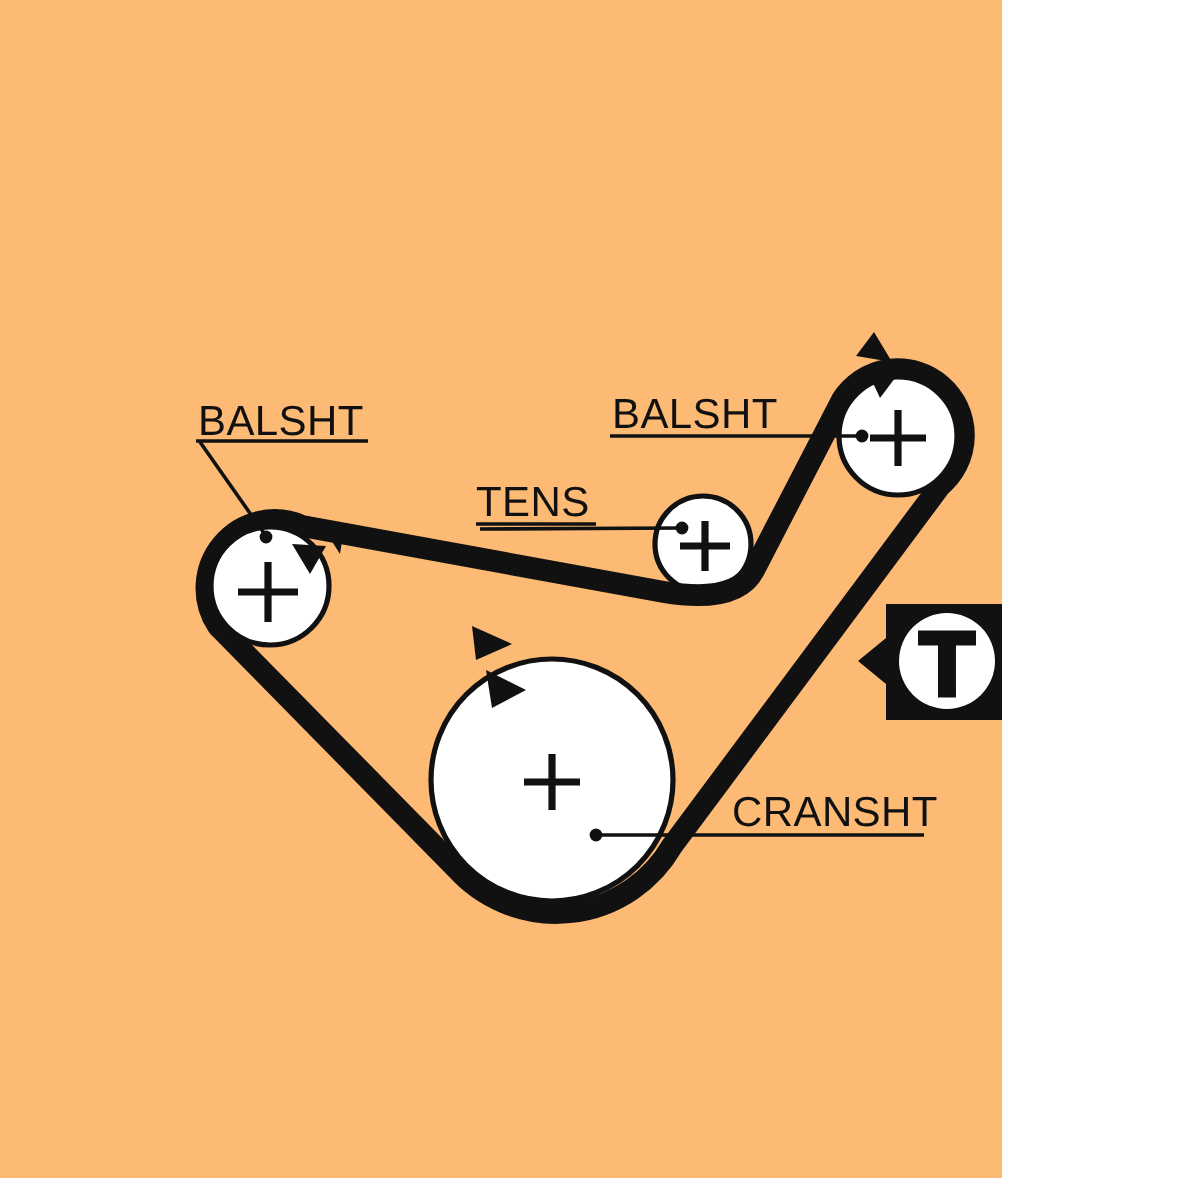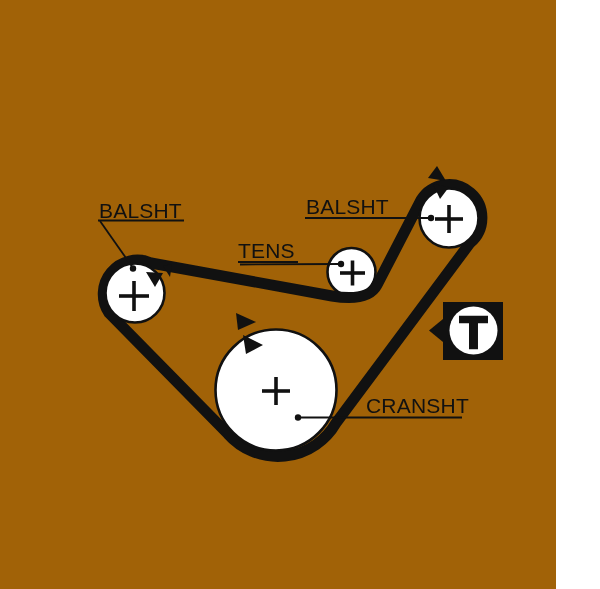--- a/index.html
+++ b/index.html
@@ -2,23 +2,23 @@
 <html><head>
 <meta charset="utf-8">
 <style>
   html, body {
     margin: 0;
     padding: 0;
     background: #ffffff;
   }
   .stage {
     position: relative;
-    width: 556px;
+    width: 501px;
     height: 589px;
-    background: #a16207;
+    background: #fdba74;
     overflow: hidden;
     font-family: "Liberation Sans", sans-serif;
   }
   svg { display: block; }
   .lbl {
     font-family: "Liberation Sans", sans-serif;
     font-size: 21px;
     fill: #111111;
     letter-spacing: 0.2px;
   }

